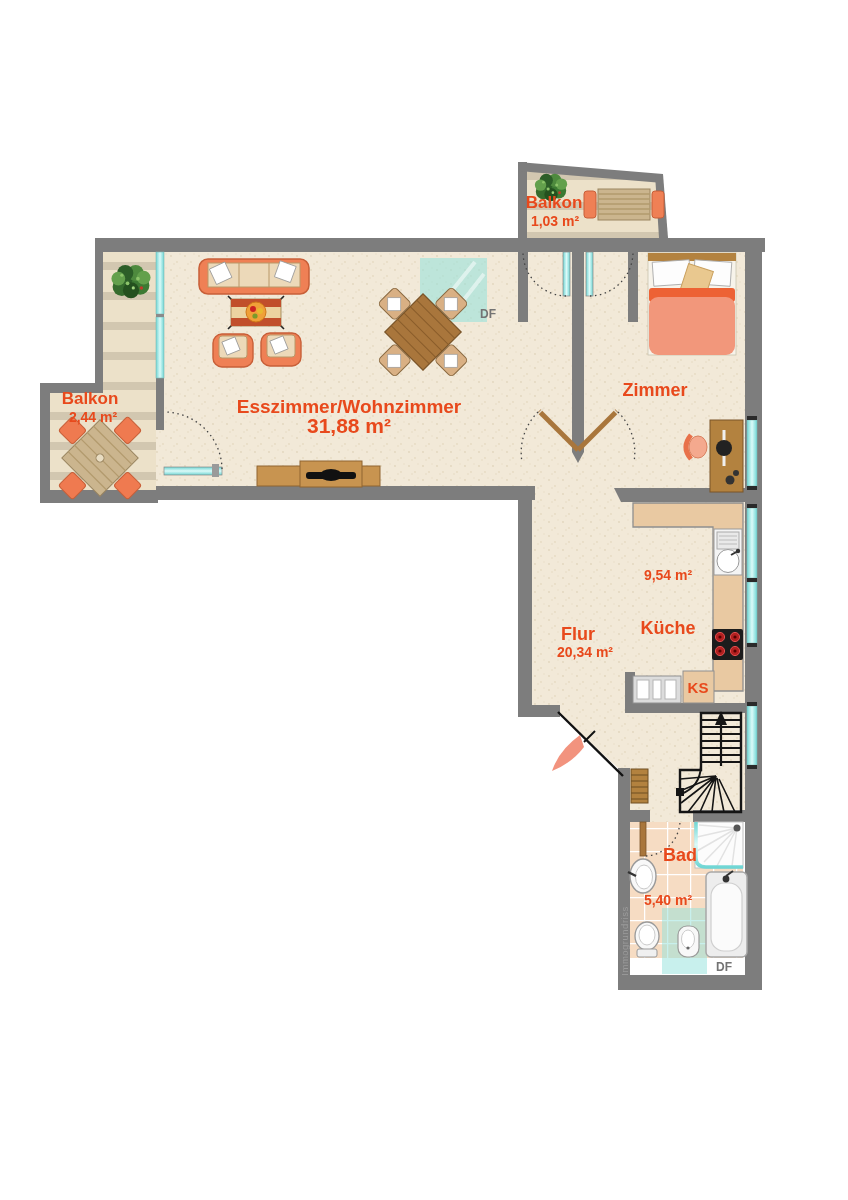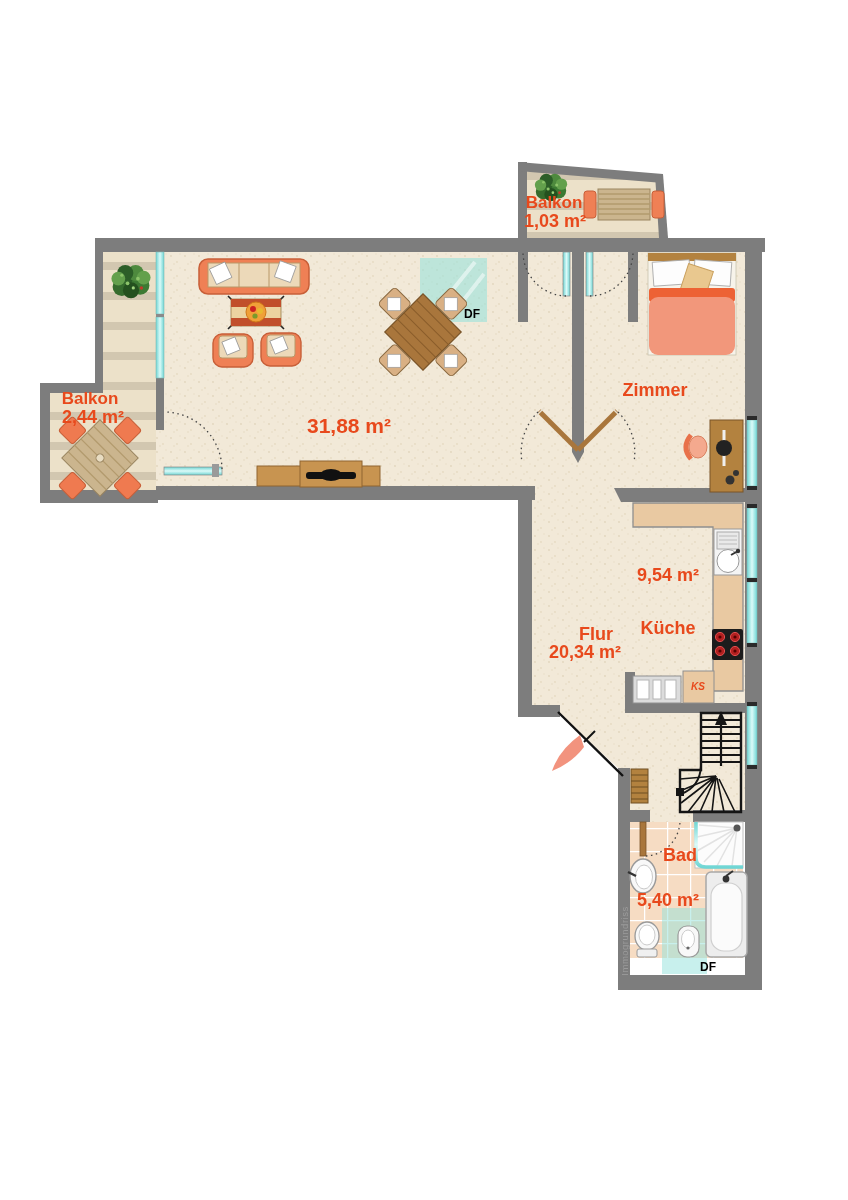--- a/index.html
+++ b/index.html
@@ -2,23 +2,23 @@
 <html><head>
 <meta charset="utf-8">
 <style>
   html,body{margin:0;padding:0;background:#fff;}
   #plan{position:relative;width:848px;height:1152px;background:#fff;overflow:hidden;
         font-family:"Liberation Sans",sans-serif;}
   #plan svg{position:absolute;left:0;top:0;}
   .lbl{position:absolute;transform:translate(-50%,-50%);white-space:nowrap;
        color:#e8491c;font-weight:bold;text-align:center;line-height:1;}
   .fs19{font-size:19px;} .fs18{font-size:18px;} .fs17{font-size:17px;}
-  .fs15{font-size:21px;} .fs14{font-size:18px;}
-  .df{color:#000000;font-weight:600;font-size:12px;}
-  .ks{font-size:10px;font-style:italic;}
+  .fs15{font-size:21px;} .fs14{font-size:14px;}
+  .df{color:#737373;font-weight:600;font-size:12px;margin-left:16px;}
+  .ks{font-size:15px;}
   .watermark{position:absolute;color:#9b9b9b;font-weight:normal;font-size:9.5px;
        letter-spacing:.5px;transform:translate(-50%,-50%) rotate(-90deg);white-space:nowrap;}
 </style>
 </head>
 <body>
 
 <div id="plan">
 <svg width="848" height="1200" viewBox="0 0 848 1200">
 <defs>
   <pattern id="floorP" width="14" height="14" patternUnits="userSpaceOnUse">
@@ -312,29 +312,30 @@
   <ellipse cx="688" cy="939" rx="6.5" ry="9" fill="#fff" stroke="#ccc"></ellipse>
   <circle cx="688" cy="948" r="1.6" fill="#666"></circle>
 </g>
 </svg>
 
 <div class="lbl fs17" style="left:554px;top:202px">Balkon</div>
 <div class="lbl fs14" style="left:555px;top:221px">1,03 m²</div>
 
 <div class="lbl fs18" style="left:655px;top:390px">Zimmer</div>
 
+<div class="lbl fs19" style="left:349px;top:406px">Esszimmer/Wohnzimmer</div>
 <div class="lbl fs15" style="left:349px;top:425px">31,88 m²</div>
 
 <div class="lbl fs17" style="left:90px;top:398px">Balkon</div>
 <div class="lbl fs14" style="left:93px;top:417px">2,44 m²</div>
 
 <div class="lbl fs18" style="left:668px;top:628px">Küche</div>
 <div class="lbl fs14" style="left:668px;top:575px">9,54 m²</div>
 
-<div class="lbl fs18" style="left:596px;top:634px">Flur</div>
+<div class="lbl fs18" style="left:578px;top:634px">Flur</div>
 <div class="lbl fs14" style="left:585px;top:652px">20,34 m²</div>
 
 <div class="lbl fs18" style="left:680px;top:855px">Bad</div>
 <div class="lbl fs14" style="left:668px;top:900px">5,40 m²</div>
 
 <div class="lbl df" style="left:472px;top:314px">DF</div>
 <div class="lbl df" style="left:708px;top:967px">DF</div>
 <div class="lbl ks" style="left:698px;top:687px">KS</div>
 <div class="watermark" style="left:624px;top:941px">Immogrundriss</div>
 </div>

